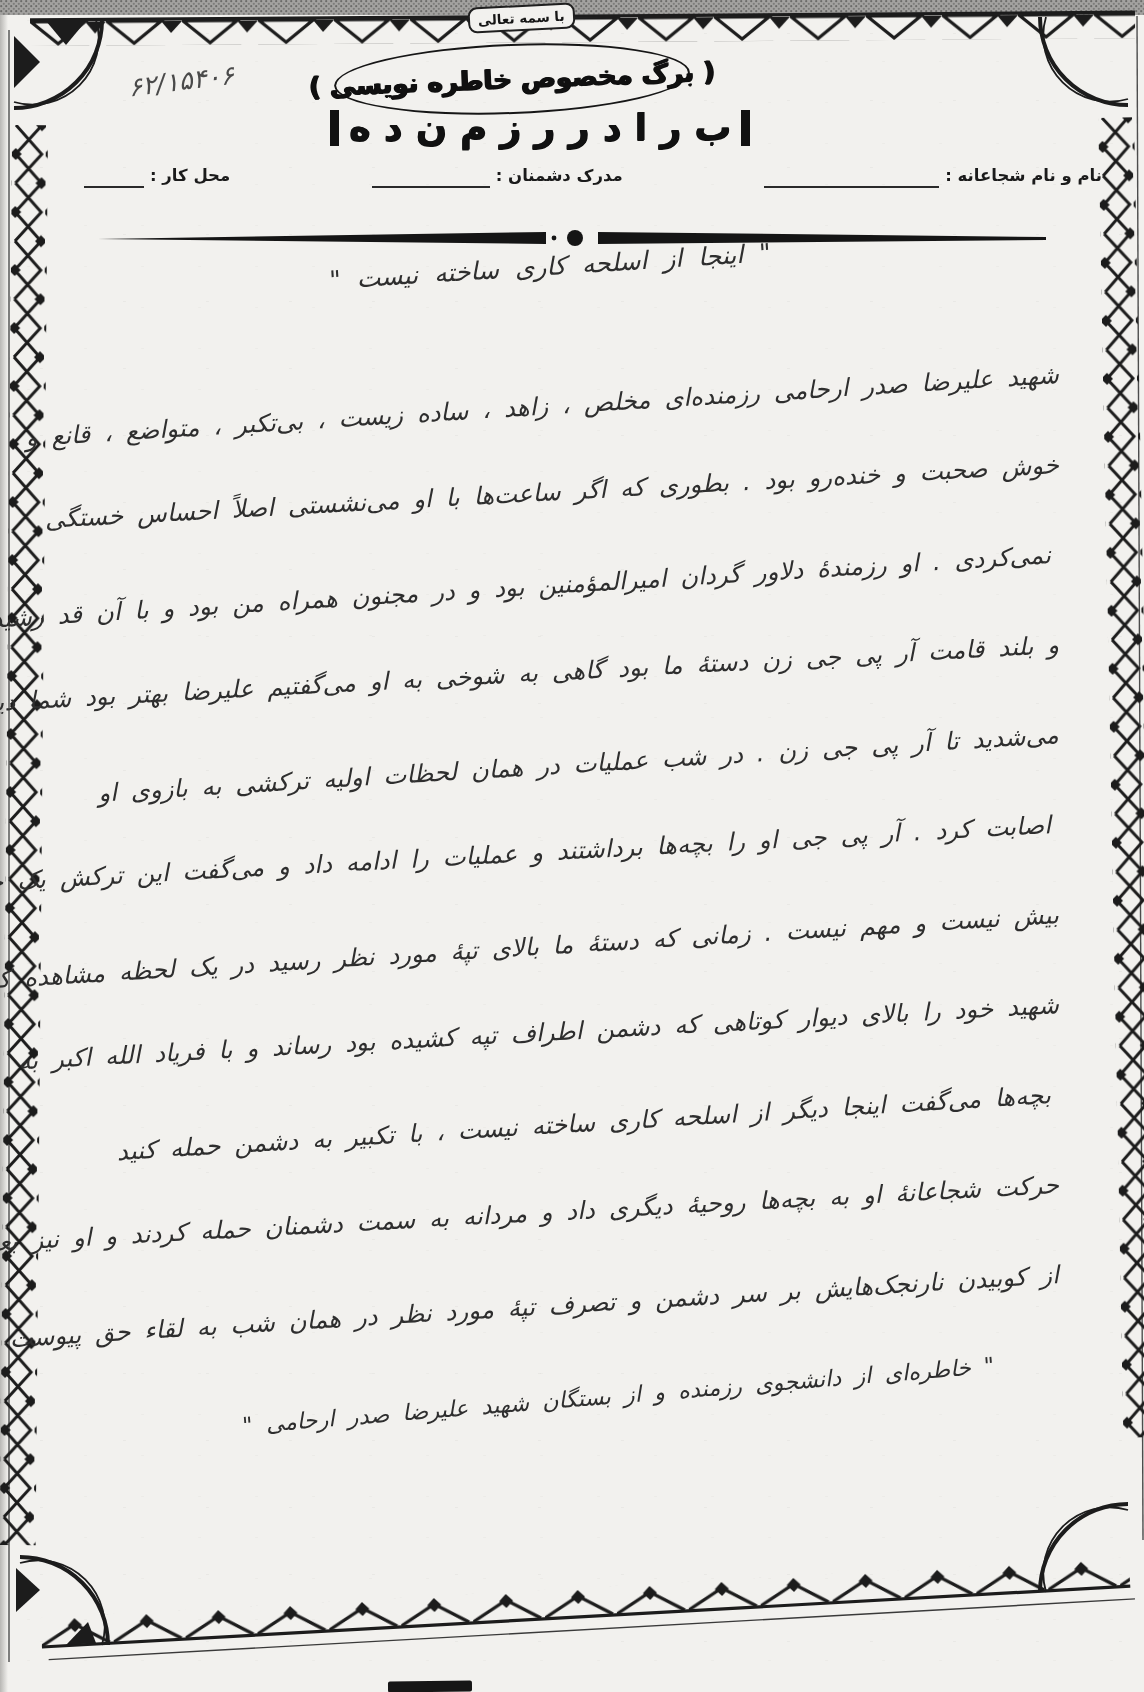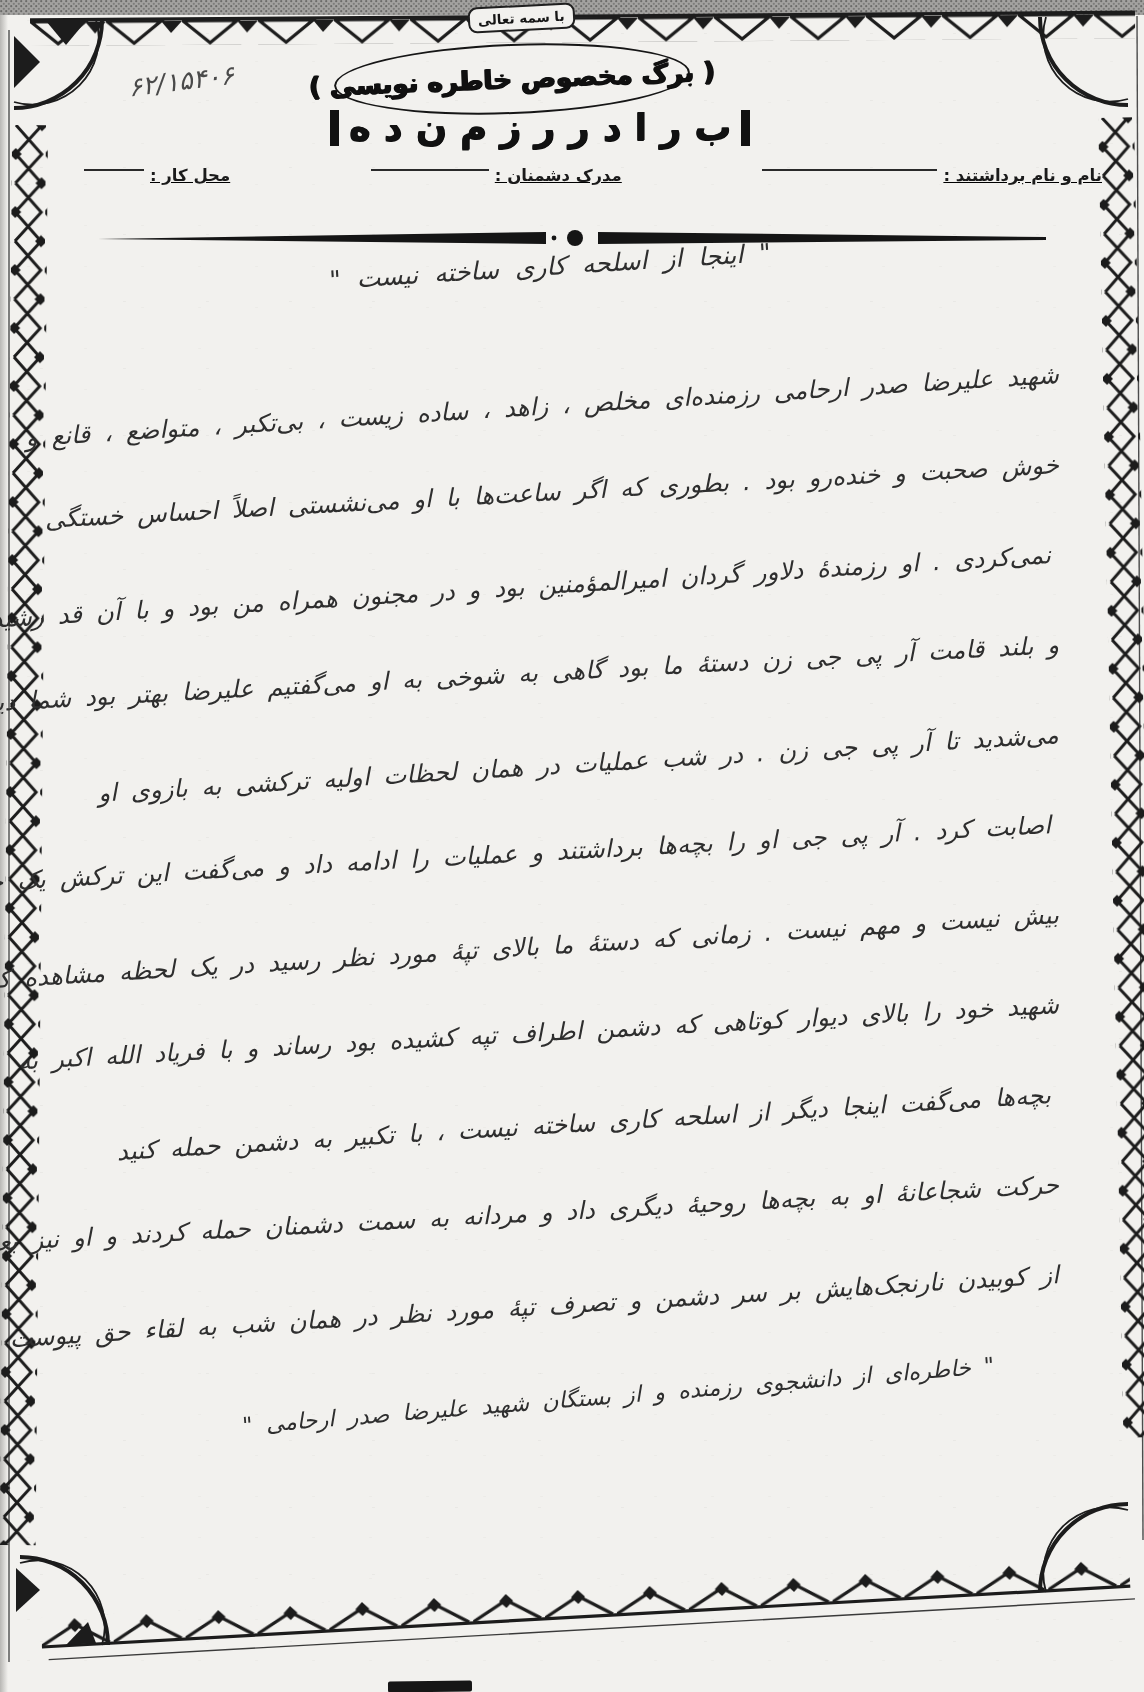--- a/index.html
+++ b/index.html
@@ -43,21 +43,21 @@
     text-shadow:.8px 0 #111,0 .8px #111;
   }
   .bracket{display:inline-block;width:13px;height:36px;box-sizing:border-box;}
   .bracket-open{border-right:9px solid #111;border-top:5px solid #111;border-bottom:5px solid #111;}
   .bracket-close{border-left:9px solid #111;border-top:5px solid #111;border-bottom:5px solid #111;}
 
   .fields-row{
     position:absolute;left:84px;right:42px;top:166px;z-index:2;
     display:flex;direction:rtl;justify-content:space-between;align-items:center;
   }
-  .field{display:flex;direction:rtl;align-items:flex-start;gap:6px;text-decoration:underline;}
+  .field{display:flex;direction:rtl;align-items:flex-end;gap:6px;}
   .field .flabel{
     font-size:16.5px;font-weight:bold;color:#1b1b1b;letter-spacing:2.5px;white-space:nowrap;
   }
   .fline{display:inline-block;height:0;border-top:2.2px solid #2a2a2a;transform:translateY(3px);}
   .fline.l1{width:175px;} .fline.l2{width:118px;} .fline.l3{width:60px;}
 
   .divider{position:absolute;left:98px;top:230px;z-index:2;}
 
   
   .hw{font-family:"DejaVu Sans",sans-serif;font-style:italic;color:#2e2e2e;}
@@ -170,21 +170,21 @@
   </div>
 
   <div class="main-title">
     <span class="bracket bracket-open"></span>
     <span class="t-text">ب ر ا د ر   ر ز م ن د ه</span>
     <span class="bracket bracket-close"></span>
   </div>
 
   <div class="fields-row">
     <div class="field">
-      <span class="flabel">نام و نام برداشتند :</span>
+      <span class="flabel">نام و نام شجاعانه :</span>
       <span class="fline l1"></span>
     </div>
     <div class="field">
       <span class="flabel">مدرک دشمنان :</span>
       <span class="fline l2"></span>
     </div>
     <div class="field">
       <span class="flabel">محل کار :</span>
       <span class="fline l3"></span>
     </div>

